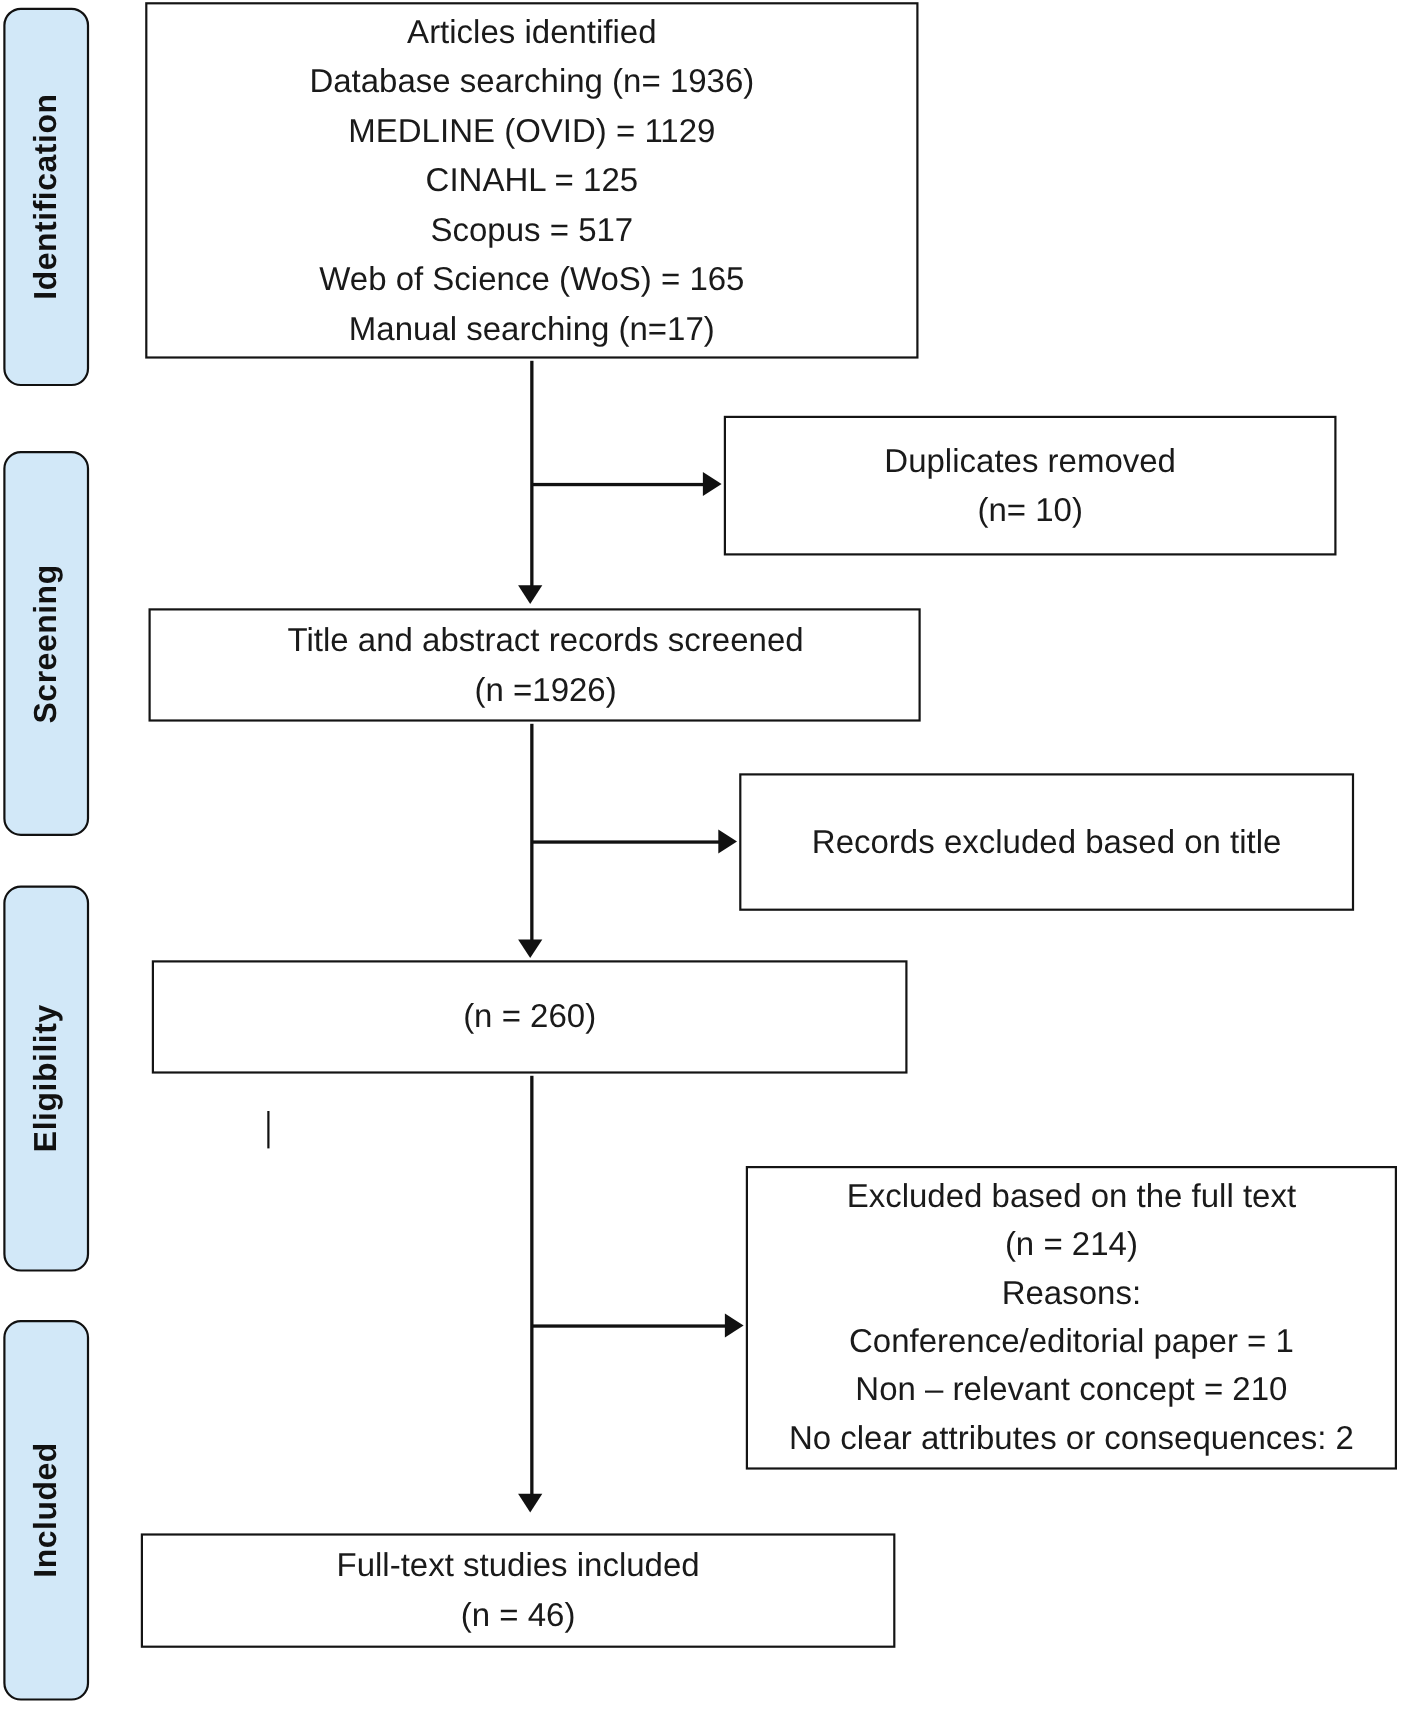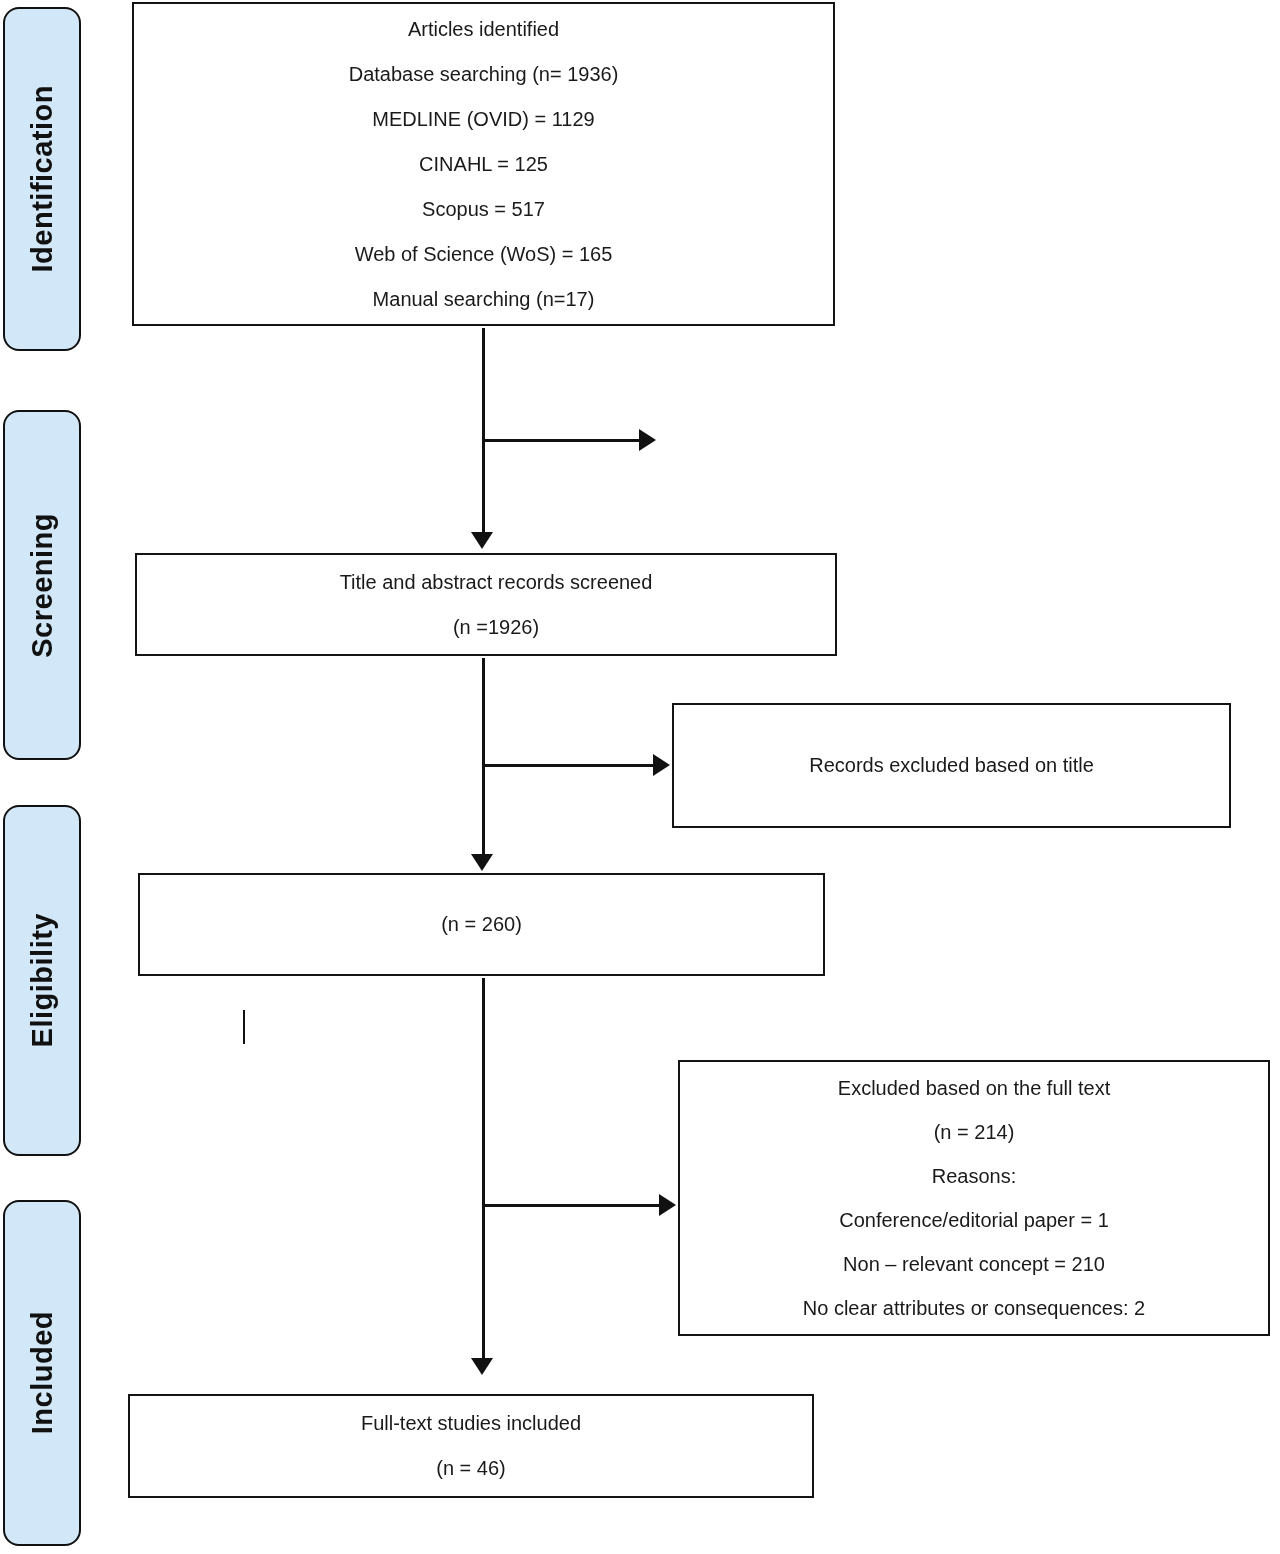--- a/index.html
+++ b/index.html
@@ -33,21 +33,21 @@
   .fbox{
     position:absolute;
     background:#ffffff;
     border:2px solid #141414;
     box-sizing:border-box;
     display:flex;flex-direction:column;
     align-items:center;justify-content:center;
     text-align:center;
   }
   .fbox .line{
-    font-size:20px;
+    font-size:30px;
     line-height:45px;
     white-space:nowrap;
   }
   .fbox.tight .line{line-height:44px;}
   
   .cline{position:absolute;background:#111111;}
   .arrow-down{
     position:absolute;width:0;height:0;
     border-left:11px solid transparent;
     border-right:11px solid transparent;
@@ -81,20 +81,24 @@
   <div class="fbox" style="left:132px;top:2px;width:703px;height:324px;">
     <div class="line">Articles identified</div>
     <div class="line">Database searching (n= 1936)</div>
     <div class="line">MEDLINE (OVID) = 1129</div>
     <div class="line">CINAHL = 125</div>
     <div class="line">Scopus = 517</div>
     <div class="line">Web of Science (WoS) = 165</div>
     <div class="line">Manual searching (n=17)</div>
   </div>
 
+  <div class="fbox" style="left:658px;top:378px;width:557px;height:127px;">
+    <div class="line">Duplicates removed</div>
+    <div class="line">(n= 10)</div>
+  </div>
 
   <div class="fbox" style="left:135px;top:553px;width:702px;height:103px;padding-left:20px;">
     <div class="line">Title and abstract records screened</div>
     <div class="line">(n =1926)</div>
   </div>
 
   <div class="fbox" style="left:672px;top:703px;width:559px;height:125px;gap:32px;">
     <div class="line">Records excluded based on title</div>
   </div>
 

